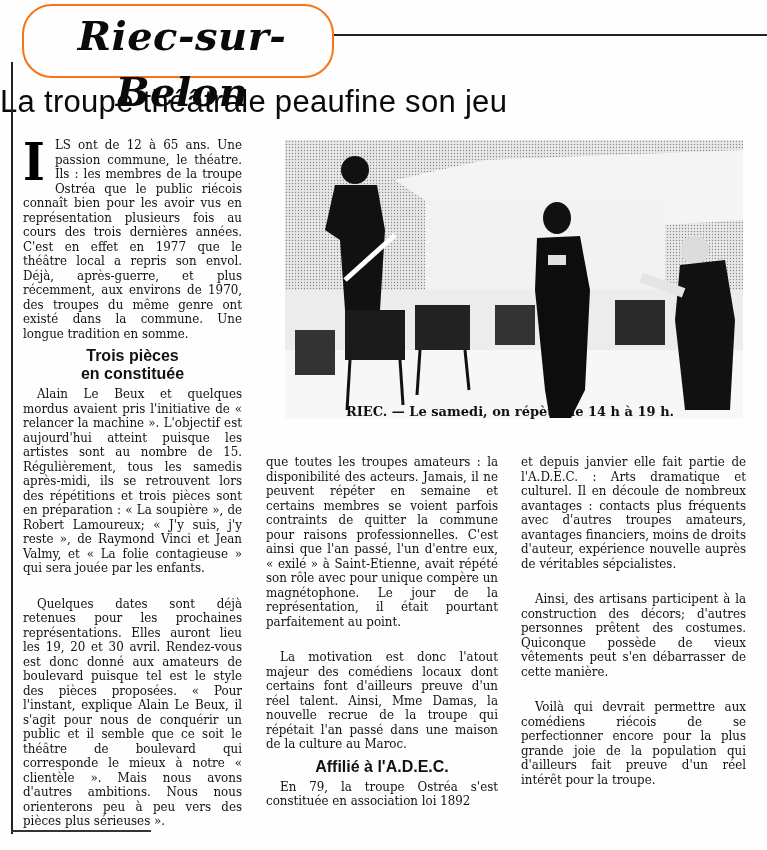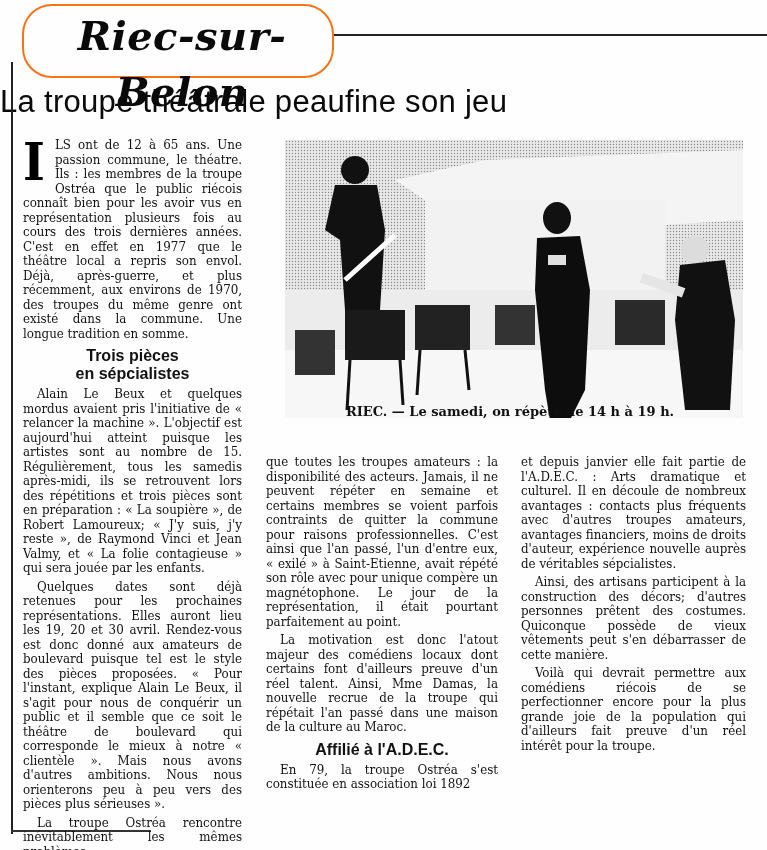--- a/index.html
+++ b/index.html
@@ -18,21 +18,21 @@
     font-family: "Liberation Sans", sans-serif; font-size: 31px; line-height: 40px;
     color: #0a0a0a; letter-spacing: 0.3px; }
 
   
   .left-border { position: absolute; left: 11px; top: 62px; width: 2px; height: 772px; background: #222; }
   .bottom-border { position: absolute; left: 11px; top: 830px; width: 140px; height: 2px; background: #333; }
 
   .col { position: absolute; font-family: "DejaVu Serif", serif; font-size: 13.2px;
     line-height: 14.5px; text-align: justify; color: #111; font-stretch: condensed; }
   .col p { margin: 0; text-indent: 14px; hyphens: auto; }
-  .col p + p { margin-top: 4px; }
+  .col p + p { margin-top: 21px; }
   .col p.no-indent { text-indent: 0; }
 
   .col1 { left: 23px; top: 138px; width: 219px; }
   .col2 { left: 266px; top: 455px; width: 232px; }
   .col3 { left: 521px; top: 455px; width: 225px; }
 
   .dropcap { float: left; font-family: "DejaVu Serif", serif; font-weight: bold;
     font-size: 52px; line-height: 44px; margin: 2px 10px 0 0; color: #000; }
 
   .subhead { font-family: "Liberation Sans", sans-serif; font-weight: bold; font-size: 16px;
@@ -59,21 +59,21 @@
 
   <div class="left-border"></div>
   <div class="bottom-border"></div>
 
   <div class="col col1">
     <p class="no-indent">
       <span class="dropcap">I</span><span>LS ont de 12 à 65 ans. Une passion commune, le théatre. Ils : les membres de la troupe Ostréa que le public riécois connaît bien pour les avoir vus en représentation plusieurs fois au cours des trois dernières années. C'est en effet en 1977 que le théâtre local a repris son envol. Déjà, après-guerre, et plus récemment, aux environs de 1970, des troupes du même genre ont existé dans la commune. Une longue tradition en somme.</span>
     </p>
     <div class="subhead">
       <div>Trois pièces</div>
-      <div>en sépcialistes</div>
+      <div>en constituée</div>
     </div>
     <p>Alain Le Beux et quelques mordus avaient pris l'initiative de « relancer la machine ». L'objectif est aujourd'hui atteint puisque les artistes sont au nombre de 15. Régulièrement, tous les samedis après-midi, ils se retrouvent lors des répétitions et trois pièces sont en préparation : « La soupière », de Robert Lamoureux; « J'y suis, j'y reste », de Raymond Vinci et Jean Valmy, et « La folie contagieuse » qui sera jouée par les enfants.</p>
     <p>Quelques dates sont déjà retenues pour les prochaines représentations. Elles auront lieu les 19, 20 et 30 avril. Rendez-vous est donc donné aux amateurs de boulevard puisque tel est le style des pièces proposées. « Pour l'instant, explique Alain Le Beux, il s'agit pour nous de conquérir un public et il semble que ce soit le théâtre de boulevard qui corresponde le mieux à notre « clientèle ». Mais nous avons d'autres ambitions. Nous nous orienterons peu à peu vers des pièces plus sérieuses ».</p>
     <p>La troupe Ostréa rencontre inévitablement les mêmes problèmes</p>
   </div>
 
   <div class="photo">
     <svg viewBox="0 0 458 278" preserveAspectRatio="none">
       <defs>
         <pattern id="halftone" width="3" height="3" patternUnits="userSpaceOnUse">

